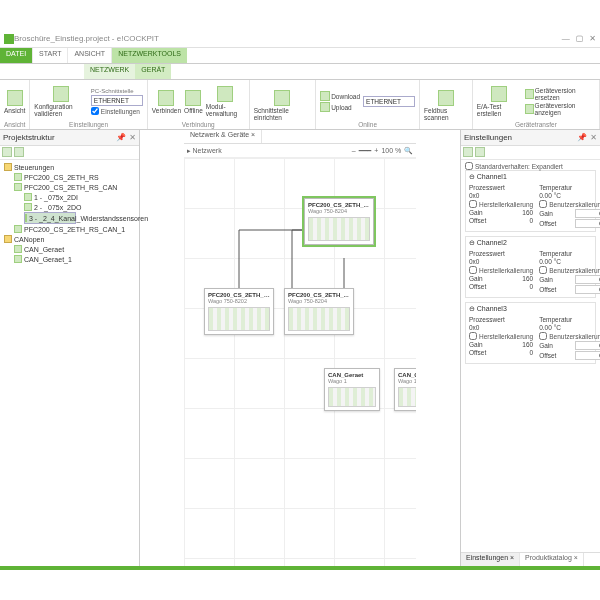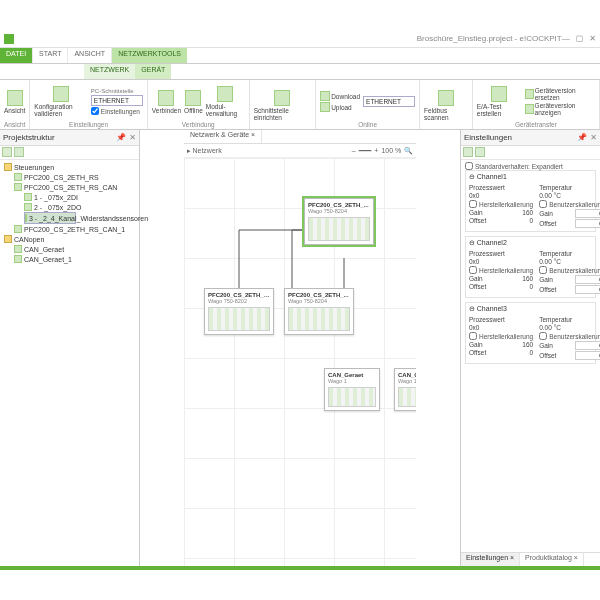--- a/index.html
+++ b/index.html
@@ -1,21 +1,21 @@
 <!DOCTYPE html>
 <html><head>
 <meta charset="utf-8">
 <style>
   * { box-sizing: border-box; margin: 0; padding: 0; font-family: "Segoe UI", Arial, sans-serif; }
   body { background: #fff; width: 600px; height: 600px; overflow: hidden; font-size: 8px; color: #333; }
   .app { display: flex; flex-direction: column; width: 100%; height: 100%; padding: 30px 0; }
   .titlebar { height: 18px; background: #fff; display: flex; align-items: center; padding: 0 4px; border-bottom: 1px solid #e0e0e0; }
   .titlebar .tbl { display:flex; gap:2px; }
   .tbl .sq { width:10px; height:10px; background:#5fb336; }
-  .titlebar .title { flex:1; text-align:right; font-size:8px; color:#888; }
+  .titlebar .title { flex:1; text-align:left; font-size:8px; color:#888; }
   .titlebar .winctl { display:flex; gap:6px; color:#888; }
   .tabs { display:flex; height:16px; border-bottom:1px solid #ccc; font-size:7px; }
   .tabs .tab { padding:2px 6px; border-right:1px solid #e8e8e8; color:#666; }
   .tabs .tab.active { background:#5fb336; color:#fff; }
   .tabs .tool { background:#bde3a7; color:#2f6b17; padding:2px 6px; }
   .tabs .sub { background:#e6f3de; color:#2f6b17; padding:2px 6px; }
   .ribbon { display:flex; height:50px; border-bottom:1px solid #ccc; gap:0; }
   .rgroup { border-right:1px solid #e3e3e3; padding:2px 4px 1px 4px; display:flex; flex-direction:column; position:relative; }
   .rgroup .row { display:flex; gap:3px; flex:1; align-items:center; }
   .rgroup .lbl { font-size:6.5px; color:#888; text-align:center; }

